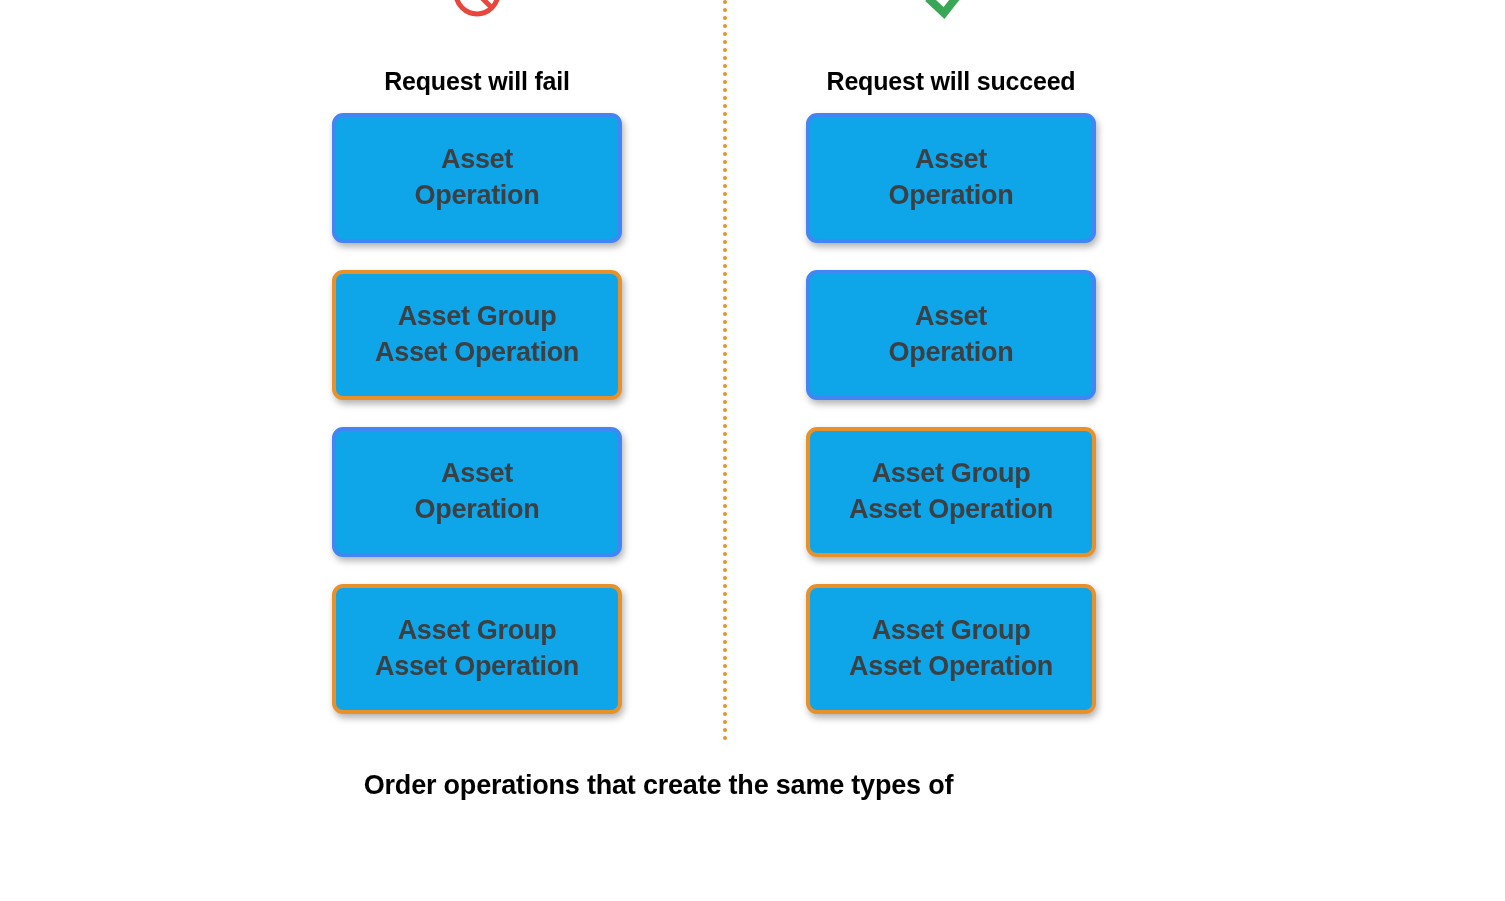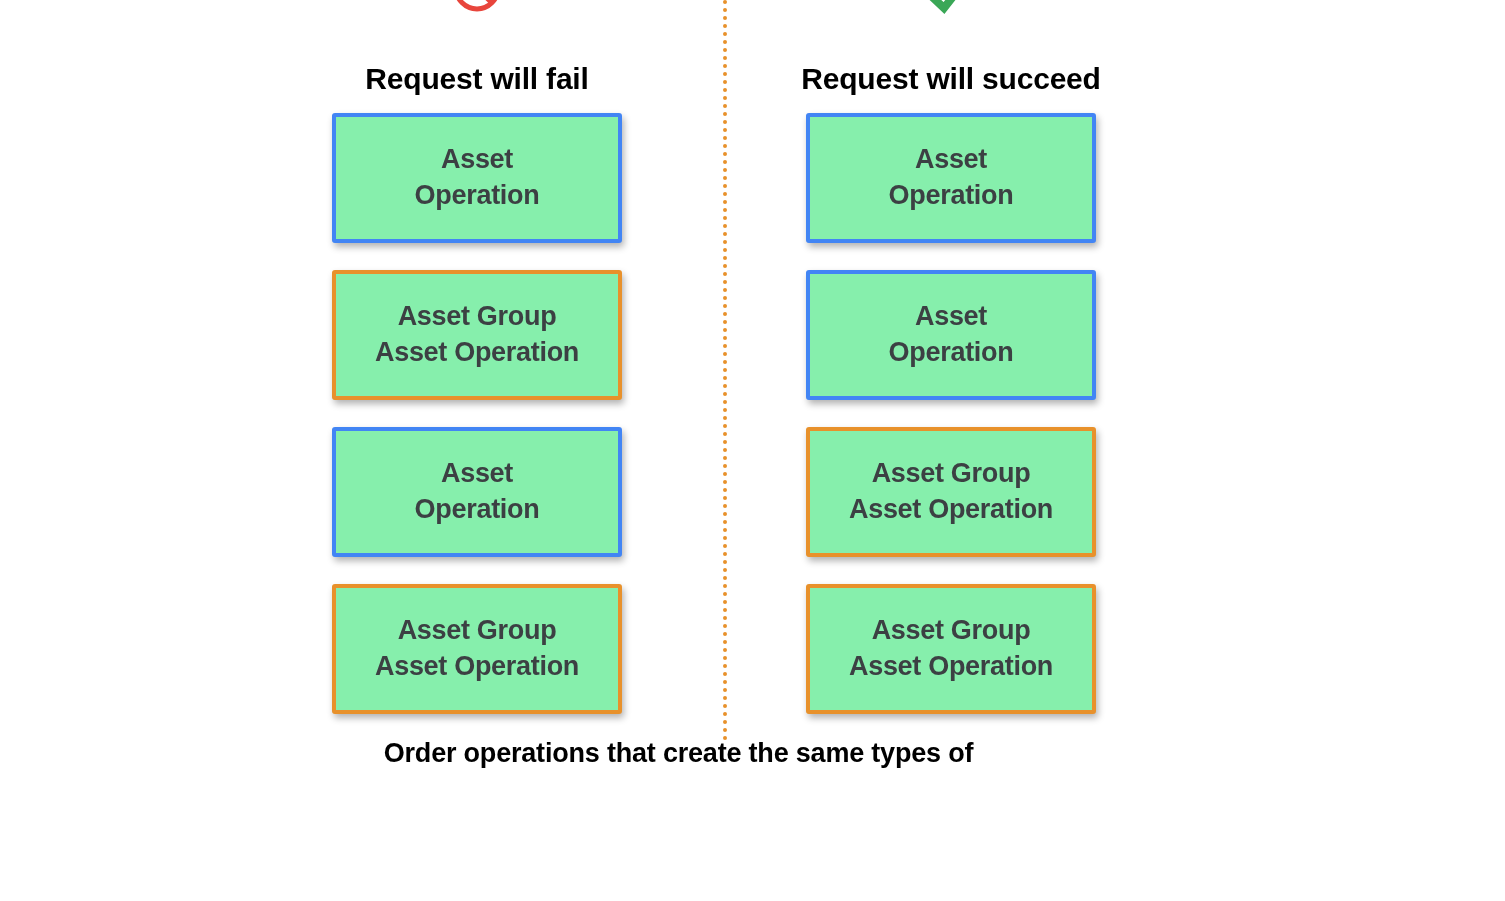--- a/index.html
+++ b/index.html
@@ -49,21 +49,21 @@
     flex-direction: column;
     align-items: center;
     justify-content: flex-end;
   }
   .header-icon {
     display: block;
     margin-bottom: 2px;
     line-height: 0;
   }
   .header-label {
-    font-size: 30px;
+    font-size: 25px;
     font-weight: bold;
     color: #000000;
     letter-spacing: -0.2px;
     white-space: nowrap;
     line-height: 1;
     padding-bottom: 6px;
     margin-top: 48px;
   }
 
   
@@ -71,22 +71,22 @@
     position: absolute;
     top: 113px;
     left: 0;
     width: 290px;
   }
   .card {
     box-sizing: border-box;
     width: 290px;
     height: 130px;
     margin-bottom: 27px;
-    background: #86efac;
-    border-radius: 3px;
+    background: #0ea5e9;
+    border-radius: 11px;
     border: 4px solid #4285f4;
     box-shadow: 2px 4px 7px rgba(0,0,0,0.30);
     display: flex;
     flex-direction: column;
     align-items: center;
     justify-content: center;
     text-align: left;
   }
   .card.blue   { border-color: #4285f4; }
   .card.orange { border-color: #e8912b; }
@@ -97,25 +97,24 @@
     color: #3c4043;
     line-height: 1.32;
     letter-spacing: -0.3px;
     white-space: nowrap;
   }
 
   
   .caption {
     position: absolute;
     left: 0;
-    top: 734px;
+    top: 766px;
     width: 1317px;
     text-align: center;
     pointer-events: none;
-    padding-left: 20px;
   }
   .caption-line {
     display: block;
     font-size: 27px;
     font-weight: bold;
     color: #000000;
     line-height: 1.42;
     letter-spacing: -0.2px;
   }
 </style>

